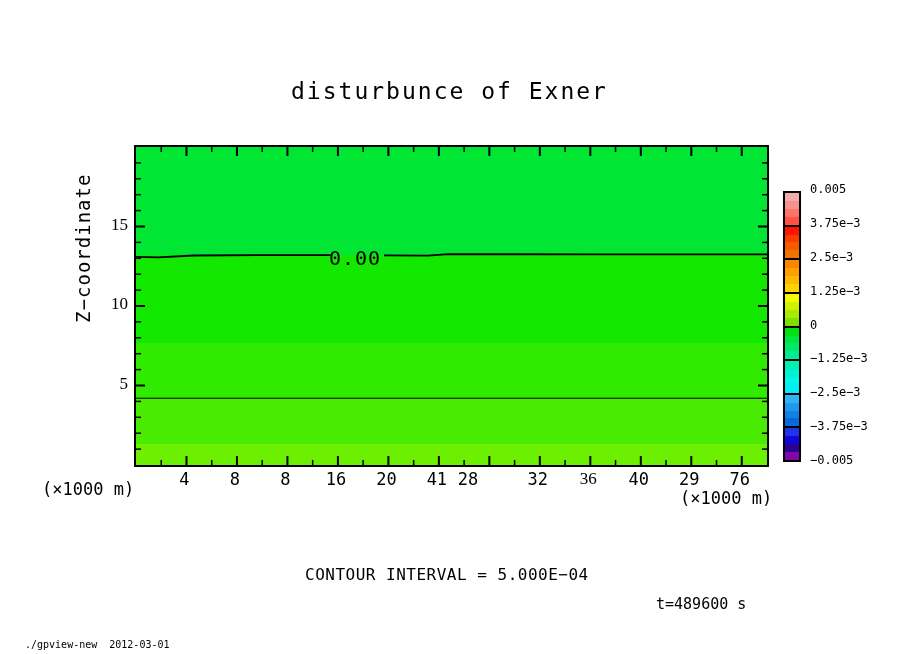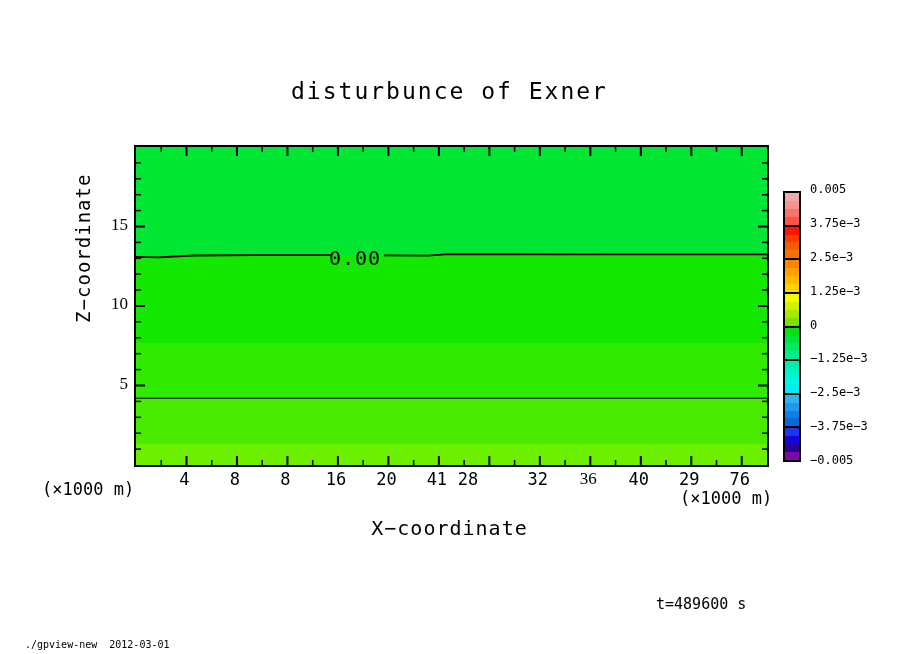--- a/index.html
+++ b/index.html
@@ -134,26 +134,26 @@
         <path d="M0 109.92000000000002 L22 110.32000000000002 L58 108.52000000000002 L120 108.12000000000002 L196 108.12000000000002" fill="none" stroke="#000" stroke-width="1.8"></path>
         <path d="M248 108.42000000000002 L292 108.72000000000001 L312 107.12000000000002 L470 107.42000000000002 L631 107.42000000000002" fill="none" stroke="#000" stroke-width="1.8"></path>
         <line x1="0" y1="251.22" x2="631" y2="251.22" stroke="#000" stroke-width="1"></line>
       </svg>
     </div>
 
   <div class="abs" id="y-axis-title">
     <span>Z−coordinate</span>
   </div>
 
-  <div class="abs" id="x-axis-title">X−coordinate</div>
 
   <div class="abs" id="x-unit-left">(×1000 m)</div>
 
   <div class="abs" id="x-unit-right">(×1000 m)</div>
 
+  <div class="abs" id="contour-interval">CONTOUR INTERVAL = 5.000E−04</div>
 
   <div class="abs" id="time-label">t=489600 s</div>
 
   <div class="abs" id="colorbar">
       <div class="cb-cell" style="background: linear-gradient(rgb(242, 172, 168) 0%, rgb(242, 172, 168) 25%, rgb(247, 147, 140) 25%, rgb(247, 147, 140) 50%, rgb(251, 116, 104) 50%, rgb(251, 116, 104) 75%, rgb(255, 82, 68) 75%, rgb(255, 82, 68) 100%);"></div>
       <div class="cb-cell" style="background: linear-gradient(rgb(255, 20, 4) 0%, rgb(255, 20, 4) 25%, rgb(250, 60, 0) 25%, rgb(250, 60, 0) 50%, rgb(245, 92, 0) 50%, rgb(245, 92, 0) 75%, rgb(240, 116, 0) 75%, rgb(240, 116, 0) 100%);"></div>
       <div class="cb-cell" style="background: linear-gradient(rgb(251, 134, 0) 0%, rgb(251, 134, 0) 25%, rgb(255, 160, 0) 25%, rgb(255, 160, 0) 50%, rgb(255, 186, 0) 50%, rgb(255, 186, 0) 75%, rgb(255, 210, 0) 75%, rgb(255, 210, 0) 100%);"></div>
       <div class="cb-cell" style="background: linear-gradient(rgb(246, 250, 0) 0%, rgb(246, 250, 0) 25%, rgb(208, 242, 0) 25%, rgb(208, 242, 0) 50%, rgb(168, 234, 0) 50%, rgb(168, 234, 0) 75%, rgb(126, 226, 0) 75%, rgb(126, 226, 0) 100%);"></div>
       <div class="cb-cell" style="background: linear-gradient(rgb(0, 226, 20) 0%, rgb(0, 226, 20) 25%, rgb(0, 230, 62) 25%, rgb(0, 230, 62) 50%, rgb(0, 234, 104) 50%, rgb(0, 234, 104) 75%, rgb(0, 238, 146) 75%, rgb(0, 238, 146) 100%);"></div>
       <div class="cb-cell" style="background: linear-gradient(rgb(0, 240, 180) 0%, rgb(0, 240, 180) 25%, rgb(0, 243, 206) 25%, rgb(0, 243, 206) 50%, rgb(0, 246, 232) 50%, rgb(0, 246, 232) 75%, rgb(0, 239, 246) 75%, rgb(0, 239, 246) 100%);"></div>

